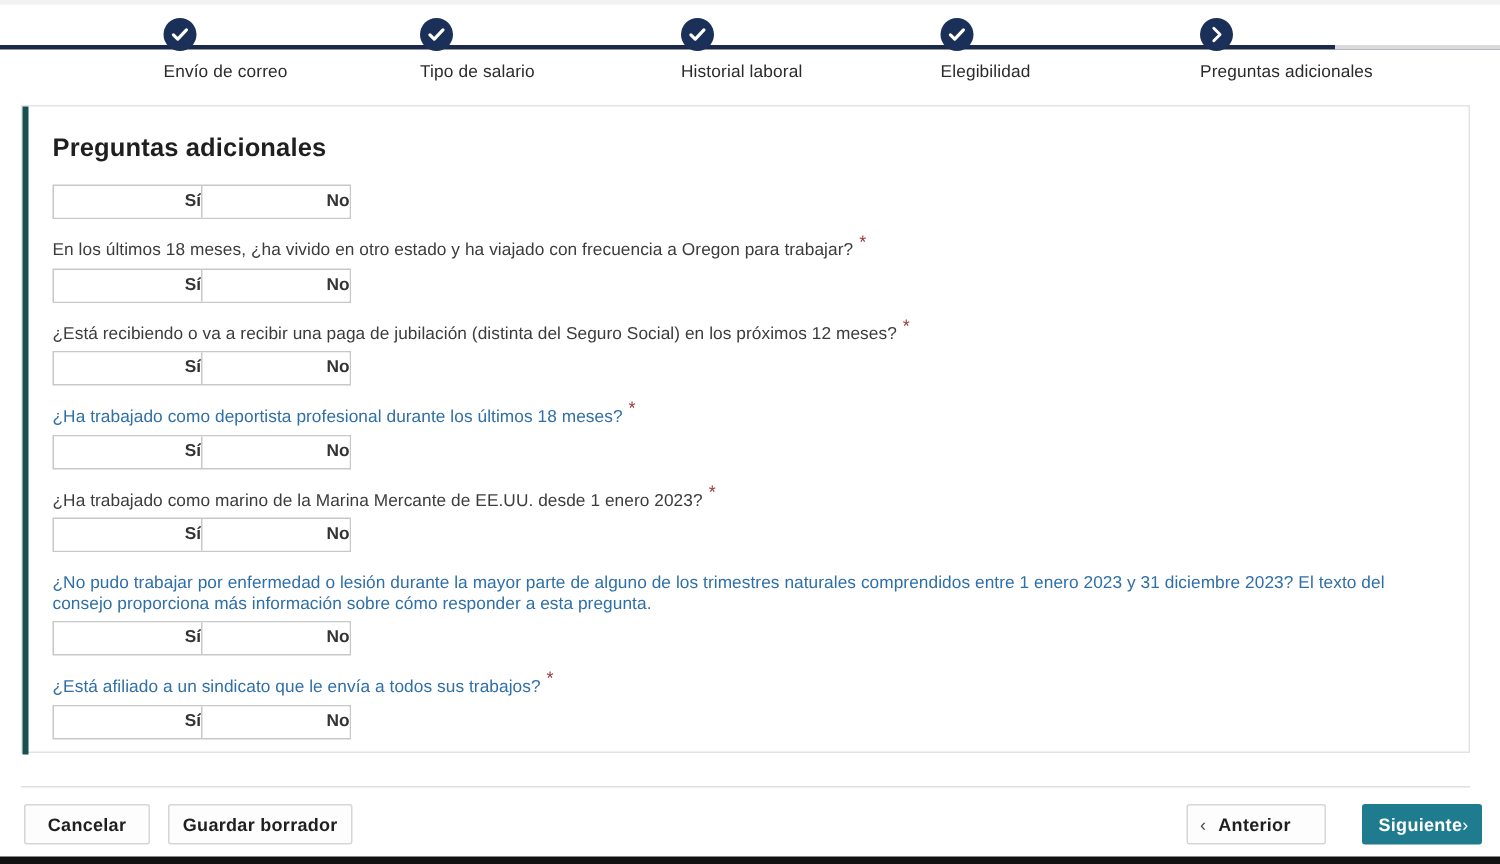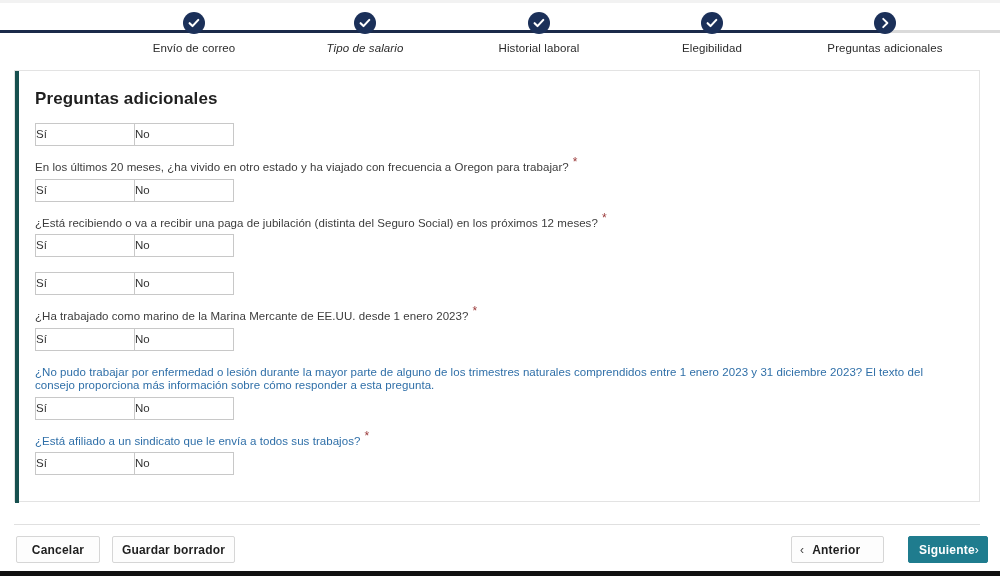--- a/index.html
+++ b/index.html
@@ -41,21 +41,21 @@
     position: absolute;
     left: 890px; top: 18px;
     width: 110px; height: 3px;
     background: #dadada;
   }
   .step {
     position: absolute;
     top: 0;
     width: 170px;
     margin-left: -85px;
-    text-align: center;
+    text-align: left;
   }
   .step-dot {
     position: relative;
     display: inline-block;
     width: 22px; height: 22px;
     border-radius: 50%;
     background: #1b3059;
     vertical-align: top;
   }
   .step-dot svg { position: absolute; left: 4px; top: 4px; }
@@ -116,26 +116,27 @@
   
   .segmented {
     display: inline-flex;
     border: 1px solid #c8c8c8;
     background: #fff;
   }
   .seg-btn {
     width: 98px;
     height: 21px;
     line-height: 21px;
-    text-align: left;
+    text-align: right;
     font-size: 11.5px;
     color: #333333;
     background: #ffffff;
     cursor: pointer;
     user-select: none;
+    font-weight: bold;
   }
   .seg-btn + .seg-btn { border-left: 1px solid #c8c8c8; }
 
   
   .footer-divider {
     position: absolute;
     left: 14px; top: 524px;
     width: 966px; height: 1px;
     background: #e0e0e0;
   }
@@ -195,21 +196,21 @@
   <div class="stepper">
     <div class="stepper-track"></div>
     <div class="stepper-track-rest"></div>
     <div id="steps-host">
         <div class="step partial first" style="left: 30px;">
           <div class="step-label">ón postal</div>
         </div>
         <div class="step" style="left: 194px;"><div class="step-dot"><svg width="14" height="14" viewBox="0 0 14 14" aria-hidden="true">
               <path d="M2.6 7.2 L5.5 10.1 L11.3 3.9" fill="none" stroke="#ffffff" stroke-width="2.1" stroke-linecap="round" stroke-linejoin="round"></path>
             </svg></div><div class="step-label">Envío de correo</div></div>
-        <div class="step" style="left: 365px; font-style: italic;"><div class="step-dot"><svg width="14" height="14" viewBox="0 0 14 14" aria-hidden="true">
+        <div class="step" style="left: 365px;"><div class="step-dot"><svg width="14" height="14" viewBox="0 0 14 14" aria-hidden="true">
               <path d="M2.6 7.2 L5.5 10.1 L11.3 3.9" fill="none" stroke="#ffffff" stroke-width="2.1" stroke-linecap="round" stroke-linejoin="round"></path>
             </svg></div><div class="step-label">Tipo de salario</div></div>
         <div class="step" style="left: 539px;"><div class="step-dot"><svg width="14" height="14" viewBox="0 0 14 14" aria-hidden="true">
               <path d="M2.6 7.2 L5.5 10.1 L11.3 3.9" fill="none" stroke="#ffffff" stroke-width="2.1" stroke-linecap="round" stroke-linejoin="round"></path>
             </svg></div><div class="step-label">Historial laboral</div></div>
         <div class="step" style="left: 712px;"><div class="step-dot"><svg width="14" height="14" viewBox="0 0 14 14" aria-hidden="true">
               <path d="M2.6 7.2 L5.5 10.1 L11.3 3.9" fill="none" stroke="#ffffff" stroke-width="2.1" stroke-linecap="round" stroke-linejoin="round"></path>
             </svg></div><div class="step-label">Elegibilidad</div></div>
         <div class="step" style="left: 885px;"><div class="step-dot"><svg width="14" height="14" viewBox="0 0 14 14" aria-hidden="true">
               <path d="M5.2 2.8 L9.4 7 L5.2 11.2" fill="none" stroke="#ffffff" stroke-width="1.9" stroke-linecap="round" stroke-linejoin="round"></path>
@@ -219,29 +220,29 @@
 
   <div class="card">
     <div class="card-accent"></div>
     <div class="card-inner">
       <h1 class="card-title">Preguntas adicionales</h1>
       <div id="questions-host">
           <div class="question-block"><div class="segmented">
               <div class="seg-btn">Sí</div>
               <div class="seg-btn">No</div>
             </div></div>
-          <div class="question-block"><p class="q-text"><span>En los últimos 20 meses, ¿ha vivido en otro estado y ha viajado con frecuencia a Oregon para trabajar?</span><span class="req-star">*</span></p><div class="segmented">
+          <div class="question-block"><p class="q-text"><span>En los últimos 18 meses, ¿ha vivido en otro estado y ha viajado con frecuencia a Oregon para trabajar?</span><span class="req-star">*</span></p><div class="segmented">
               <div class="seg-btn">Sí</div>
               <div class="seg-btn">No</div>
             </div></div>
           <div class="question-block"><p class="q-text"><span>¿Está recibiendo o va a recibir una paga de jubilación (distinta del Seguro Social) en los próximos 12 meses?</span><span class="req-star">*</span></p><div class="segmented">
               <div class="seg-btn">Sí</div>
               <div class="seg-btn">No</div>
             </div></div>
-          <div class="question-block"><div class="segmented">
+          <div class="question-block"><p class="q-text link"><span>¿Ha trabajado como deportista profesional durante los últimos 18 meses?</span><span class="req-star">*</span></p><div class="segmented">
               <div class="seg-btn">Sí</div>
               <div class="seg-btn">No</div>
             </div></div>
           <div class="question-block"><p class="q-text"><span>¿Ha trabajado como marino de la Marina Mercante de EE.UU. desde 1 enero 2023?</span><span class="req-star">*</span></p><div class="segmented">
               <div class="seg-btn">Sí</div>
               <div class="seg-btn">No</div>
             </div></div>
           <div class="question-block"><p class="q-text link q-wide"><span>¿No pudo trabajar por enfermedad o lesión durante la mayor parte de alguno de los trimestres naturales comprendidos entre 1 enero 2023 y 31 diciembre 2023? El texto del consejo proporciona más información sobre cómo responder a esta pregunta.</span></p><div class="segmented">
               <div class="seg-btn">Sí</div>
               <div class="seg-btn">No</div>

